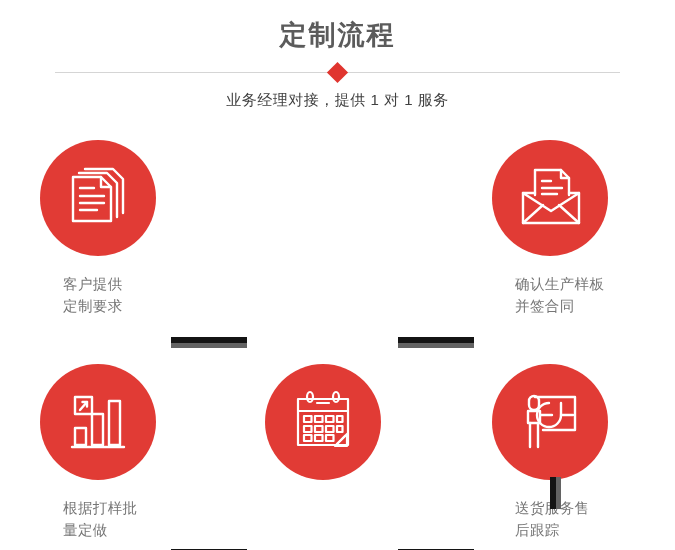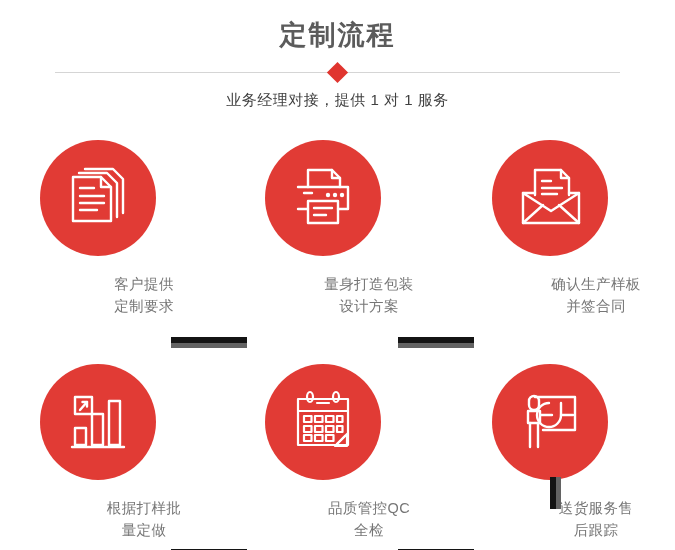--- a/index.html
+++ b/index.html
@@ -76,21 +76,20 @@
     line-height: 22px;
   }
 
   
   .flow {
     position: absolute;
     left: 0;
     top: 140px;
     width: 553px;
     height: 410px;
-    text-align: center;
   }
   .step {
     position: absolute;
     width: 200px;
   }
   .step-r1 { top: 0; }
   .step-r2 { top: 224px; }
   .step-c1 { left: 25px; }
   .step-c2 { left: 250px; }
   .step-c3 { left: 477px; }
@@ -195,40 +194,20 @@
           <line x1="15" y1="31" x2="39" y2="31"></line>
           <line x1="15" y1="38" x2="39" y2="38"></line>
           <line x1="15" y1="45" x2="32" y2="45"></line>
         </svg>
       </span>
     </div>
     <div class="step-label">客户提供
 定制要求</div>
   </div>
 
-  <div class="step step-r1 step-c2">
-    <div class="circle">
-      <span>
-        <svg width="66" height="66" viewBox="0 0 66 66" fill="none" stroke="#ffffff" stroke-width="2.4" stroke-linejoin="round" stroke-linecap="round">
-          <path d="M18 22 V5 H42 L50 13 V22"></path>
-          <path d="M42 5 V13 H50"></path>
-          <path d="M8 22 H58 V44 H48 M18 44 H8 Z"></path>
-          <line x1="14" y1="28" x2="22" y2="28"></line>
-          <circle cx="38" cy="30" r="2.2" fill="#ffffff" stroke="none"></circle>
-          <circle cx="45" cy="30" r="2.2" fill="#ffffff" stroke="none"></circle>
-          <circle cx="52" cy="30" r="2.2" fill="#ffffff" stroke="none"></circle>
-          <rect x="18" y="36" width="30" height="22"></rect>
-          <line x1="24" y1="43" x2="42" y2="43"></line>
-          <line x1="24" y1="50" x2="36" y2="50"></line>
-        </svg>
-      </span>
-    </div>
-    <div class="step-label">量身打造包装
-设计方案</div>
-  </div>
 
   <div class="step step-r1 step-c3">
     <div class="circle">
       <span>
         <svg width="66" height="66" viewBox="0 0 66 66" fill="none" stroke="#ffffff" stroke-width="2.4" stroke-linejoin="round" stroke-linecap="round">
           <path d="M18 30 V5 H44 L52 13 V30"></path>
           <path d="M44 5 V13 H52"></path>
           <line x1="25" y1="16" x2="34" y2="16"></line>
           <line x1="25" y1="23" x2="45" y2="23"></line>
           <line x1="25" y1="29" x2="40" y2="29"></line>
@@ -279,22 +258,20 @@
           <rect x="36" y="37" width="7.5" height="6"></rect>
           <rect x="47" y="37" width="5.5" height="6"></rect>
           <rect x="14" y="46" width="7.5" height="6"></rect>
           <rect x="25" y="46" width="7.5" height="6"></rect>
           <rect x="36" y="46" width="7.5" height="6"></rect>
           <path d="M45 57 L57 45 V57 Z"></path>
           <path d="M47 55 L55 47"></path>
         </svg>
       </span>
     </div>
-    <div class="step-label">品质管控QC
-全检</div>
   </div>
 
   <div class="step step-r2 step-c3">
     <div class="circle">
       <span>
         <svg width="66" height="66" viewBox="0 0 66 66" fill="none" stroke="#ffffff" stroke-width="2.4" stroke-linejoin="round" stroke-linecap="round">
           <path d="M18 8 H58 V41 H26"></path>
           <path d="M44 14 V26 H56"></path>
           <path d="M44 26 A12 12 0 1 1 32 14"></path>
           <path d="M12 12 a5 5 0 0 1 10 0 v4 a5 5 0 0 1 -10 0 Z"></path>

